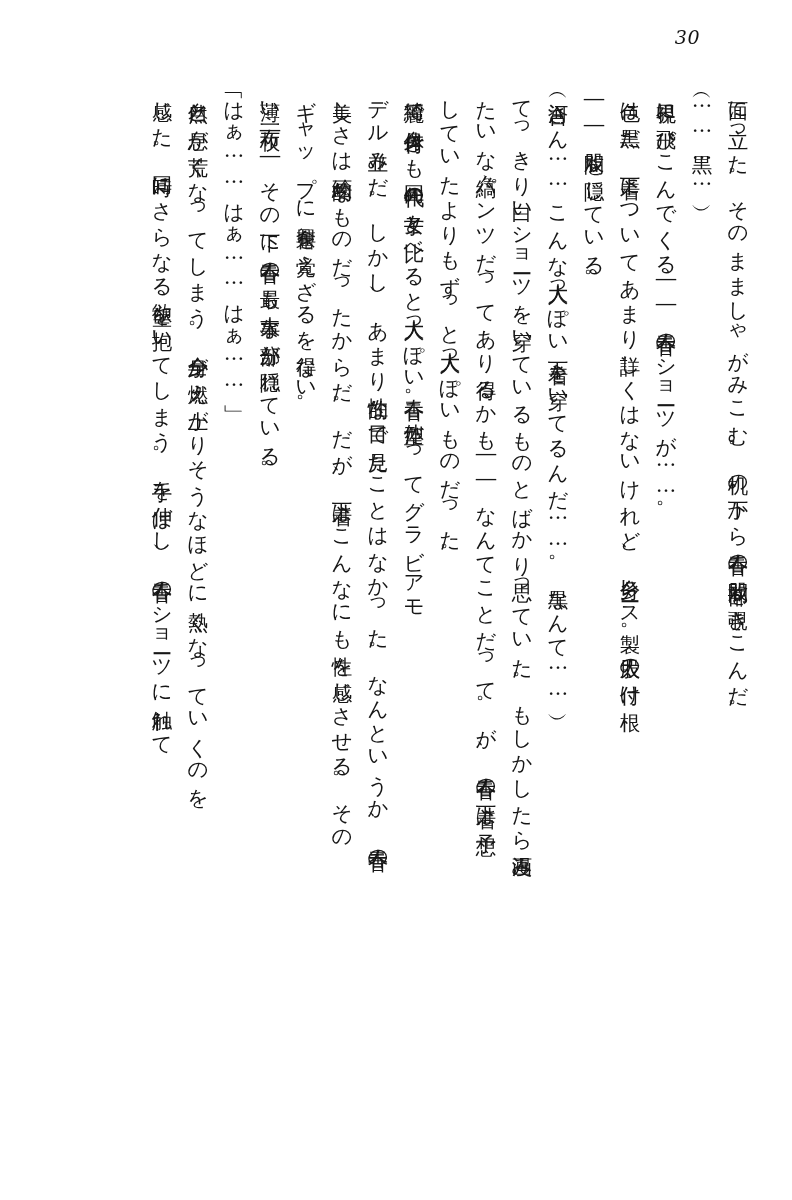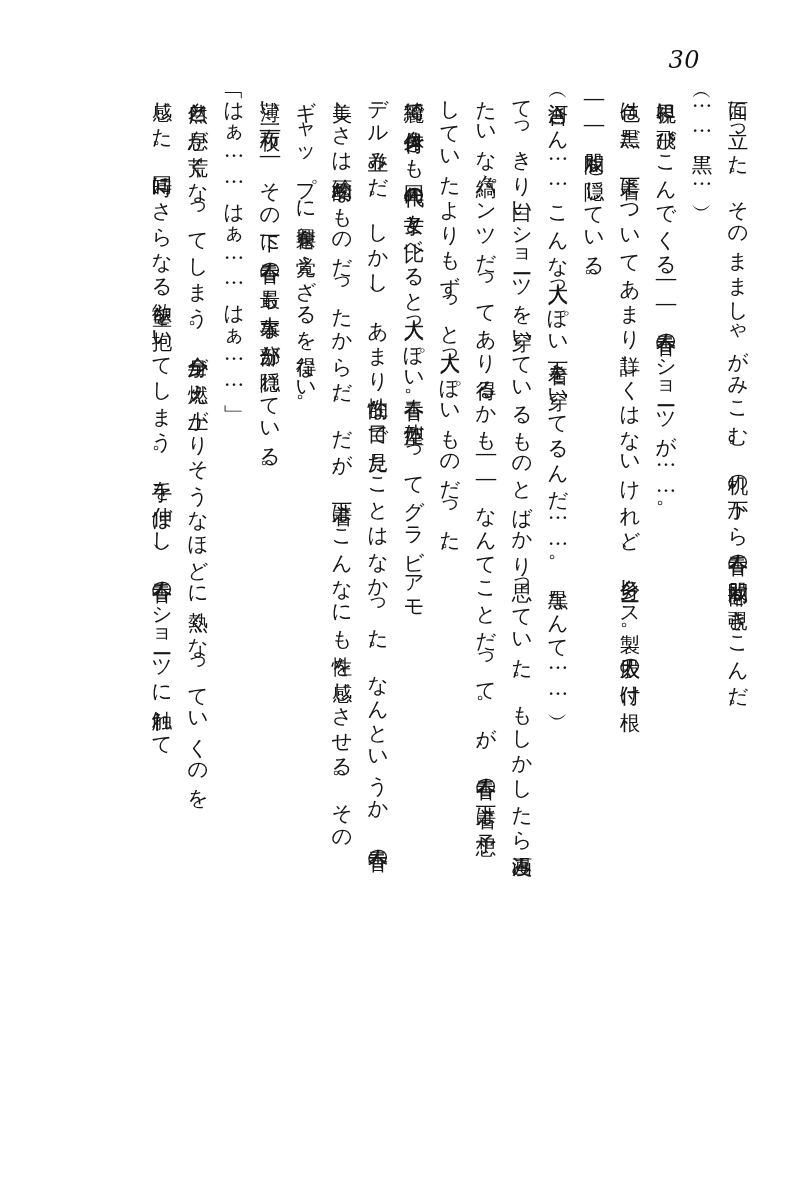--- a/index.html
+++ b/index.html
@@ -15,25 +15,24 @@
     color: #1a1a1a;
     overflow: hidden;
   }
 
   
   .page-number {
     position: absolute;
     top: 26px;
     right: 92px;
     font-family: "DejaVu Serif", "Liberation Serif", serif;
-    font-size: 24px;
+    font-size: 19px;
     font-style: italic;
     color: #111;
     letter-spacing: 0.5px;
-    margin-top: 20px;
   }
 
   
   .text-block {
     position: absolute;
     top: 86px;
     left: 44px;
     right: 44px;
     height: 1060px;
     display: flex;

